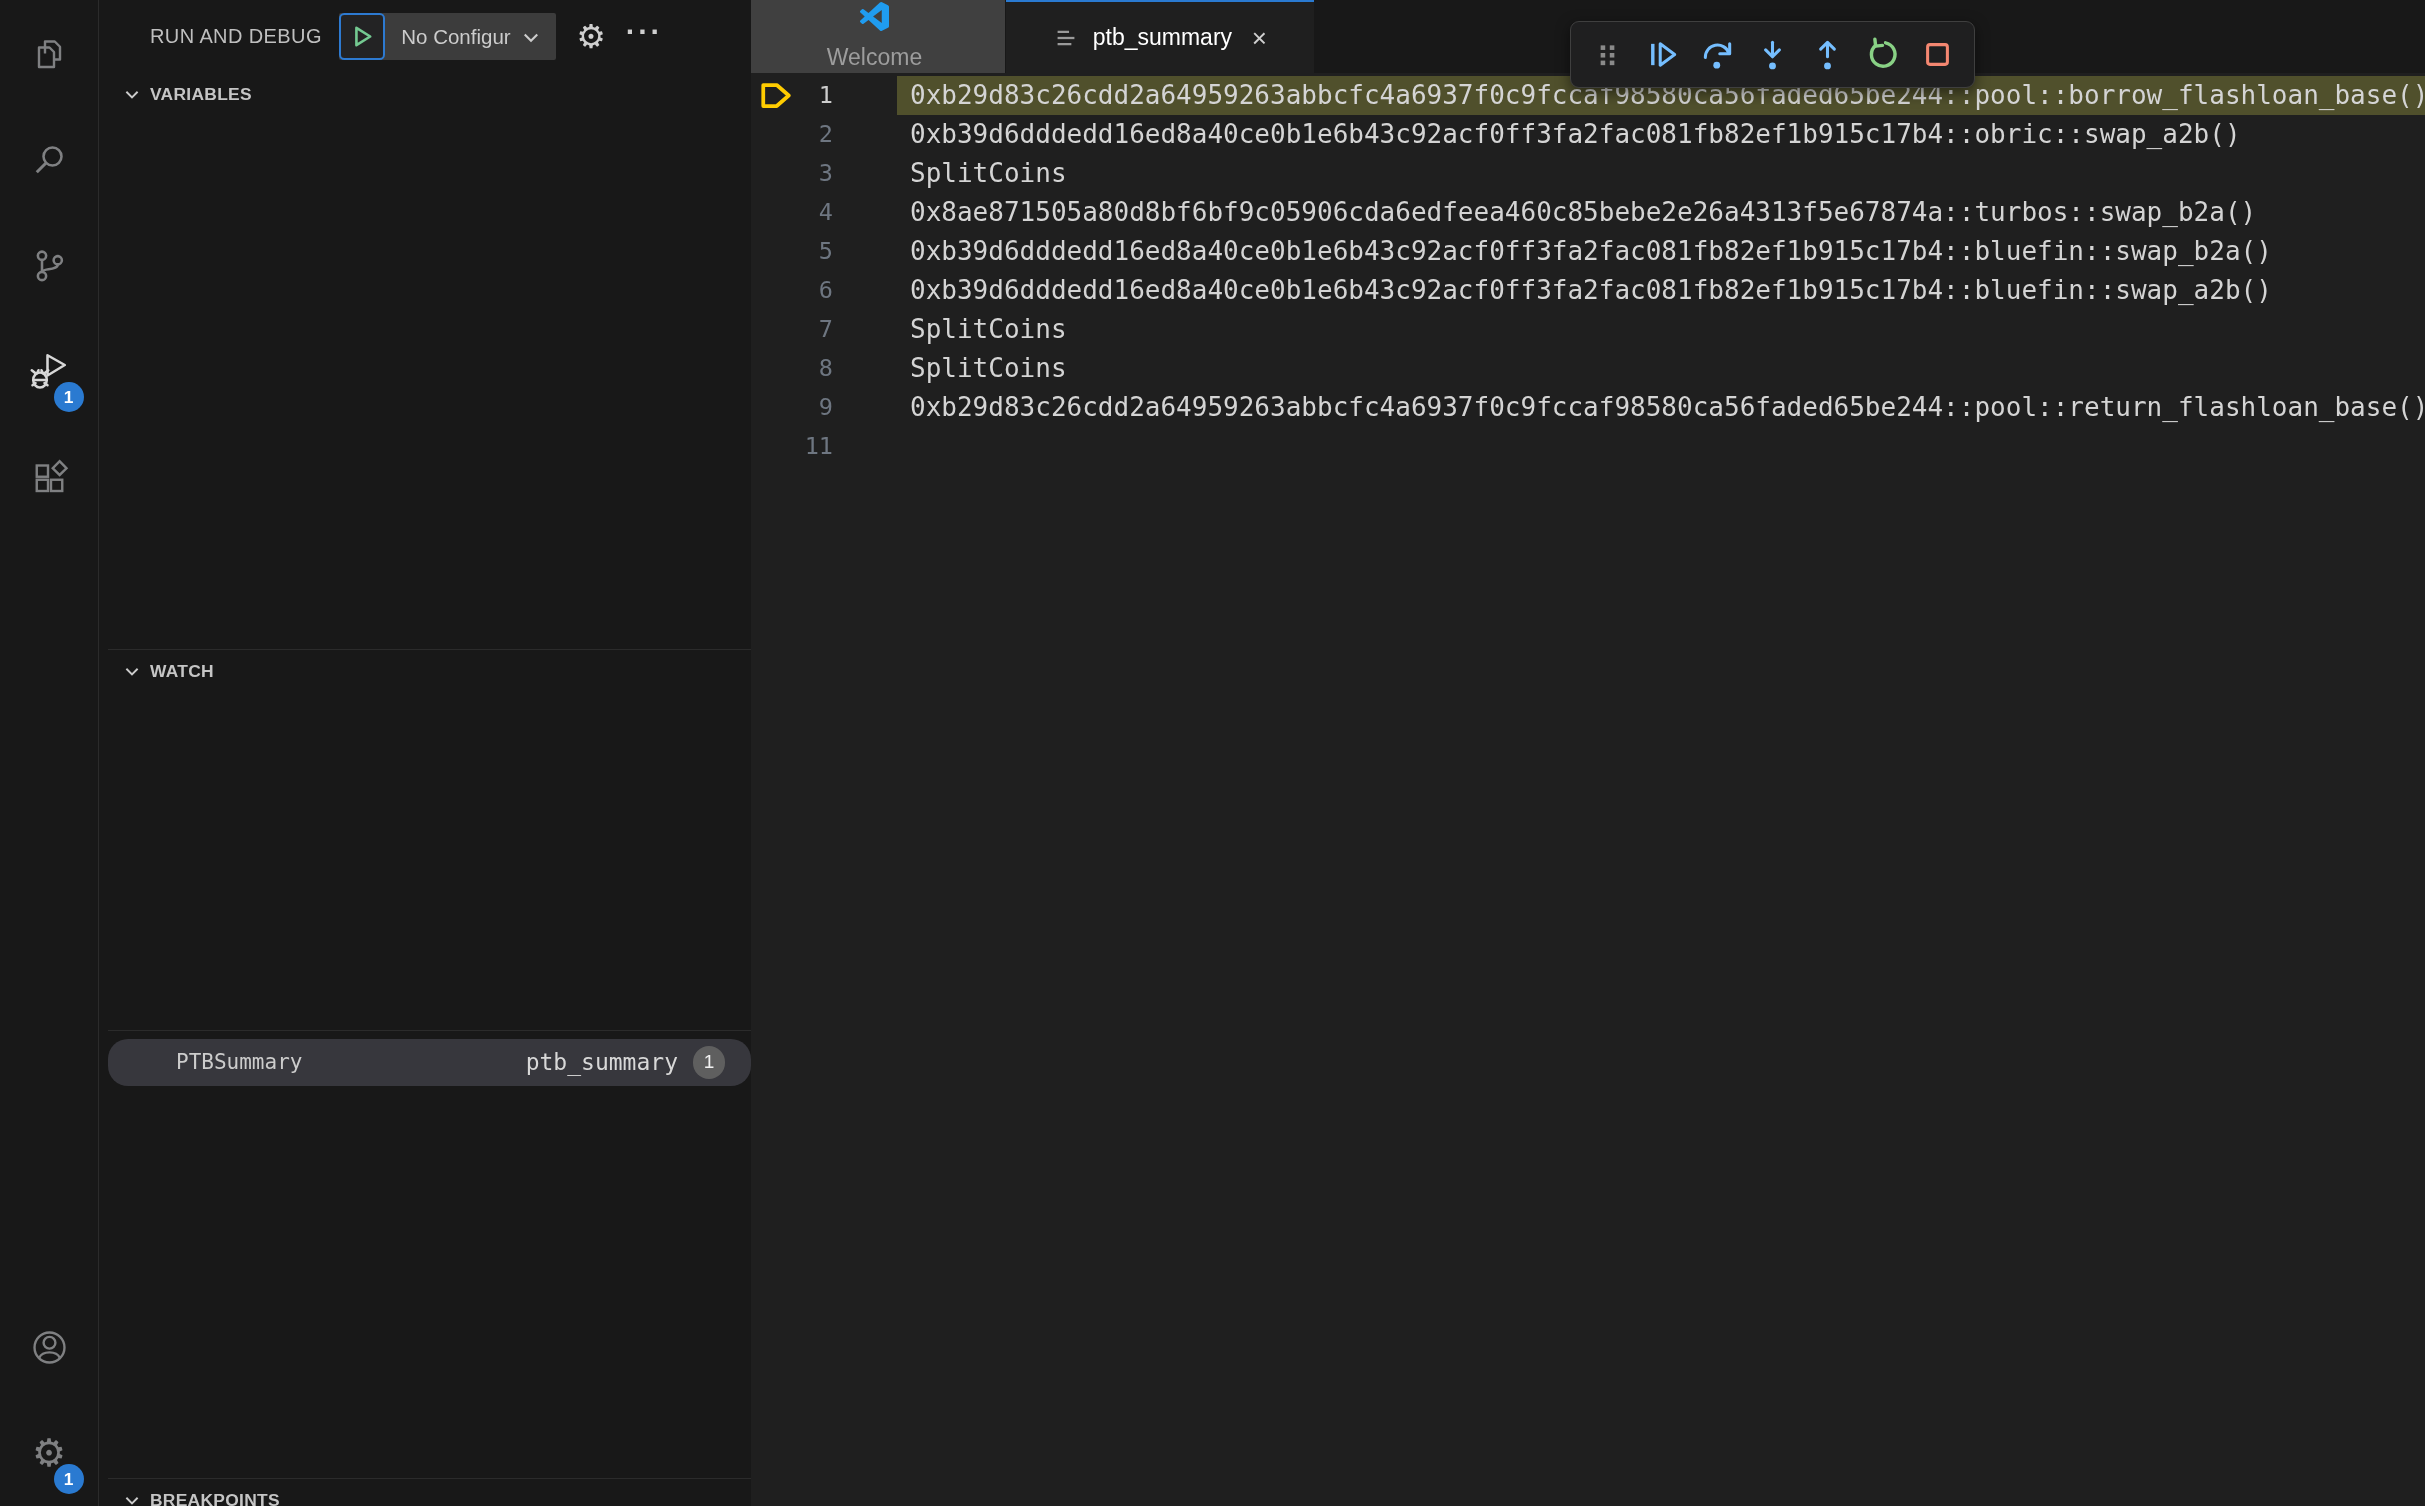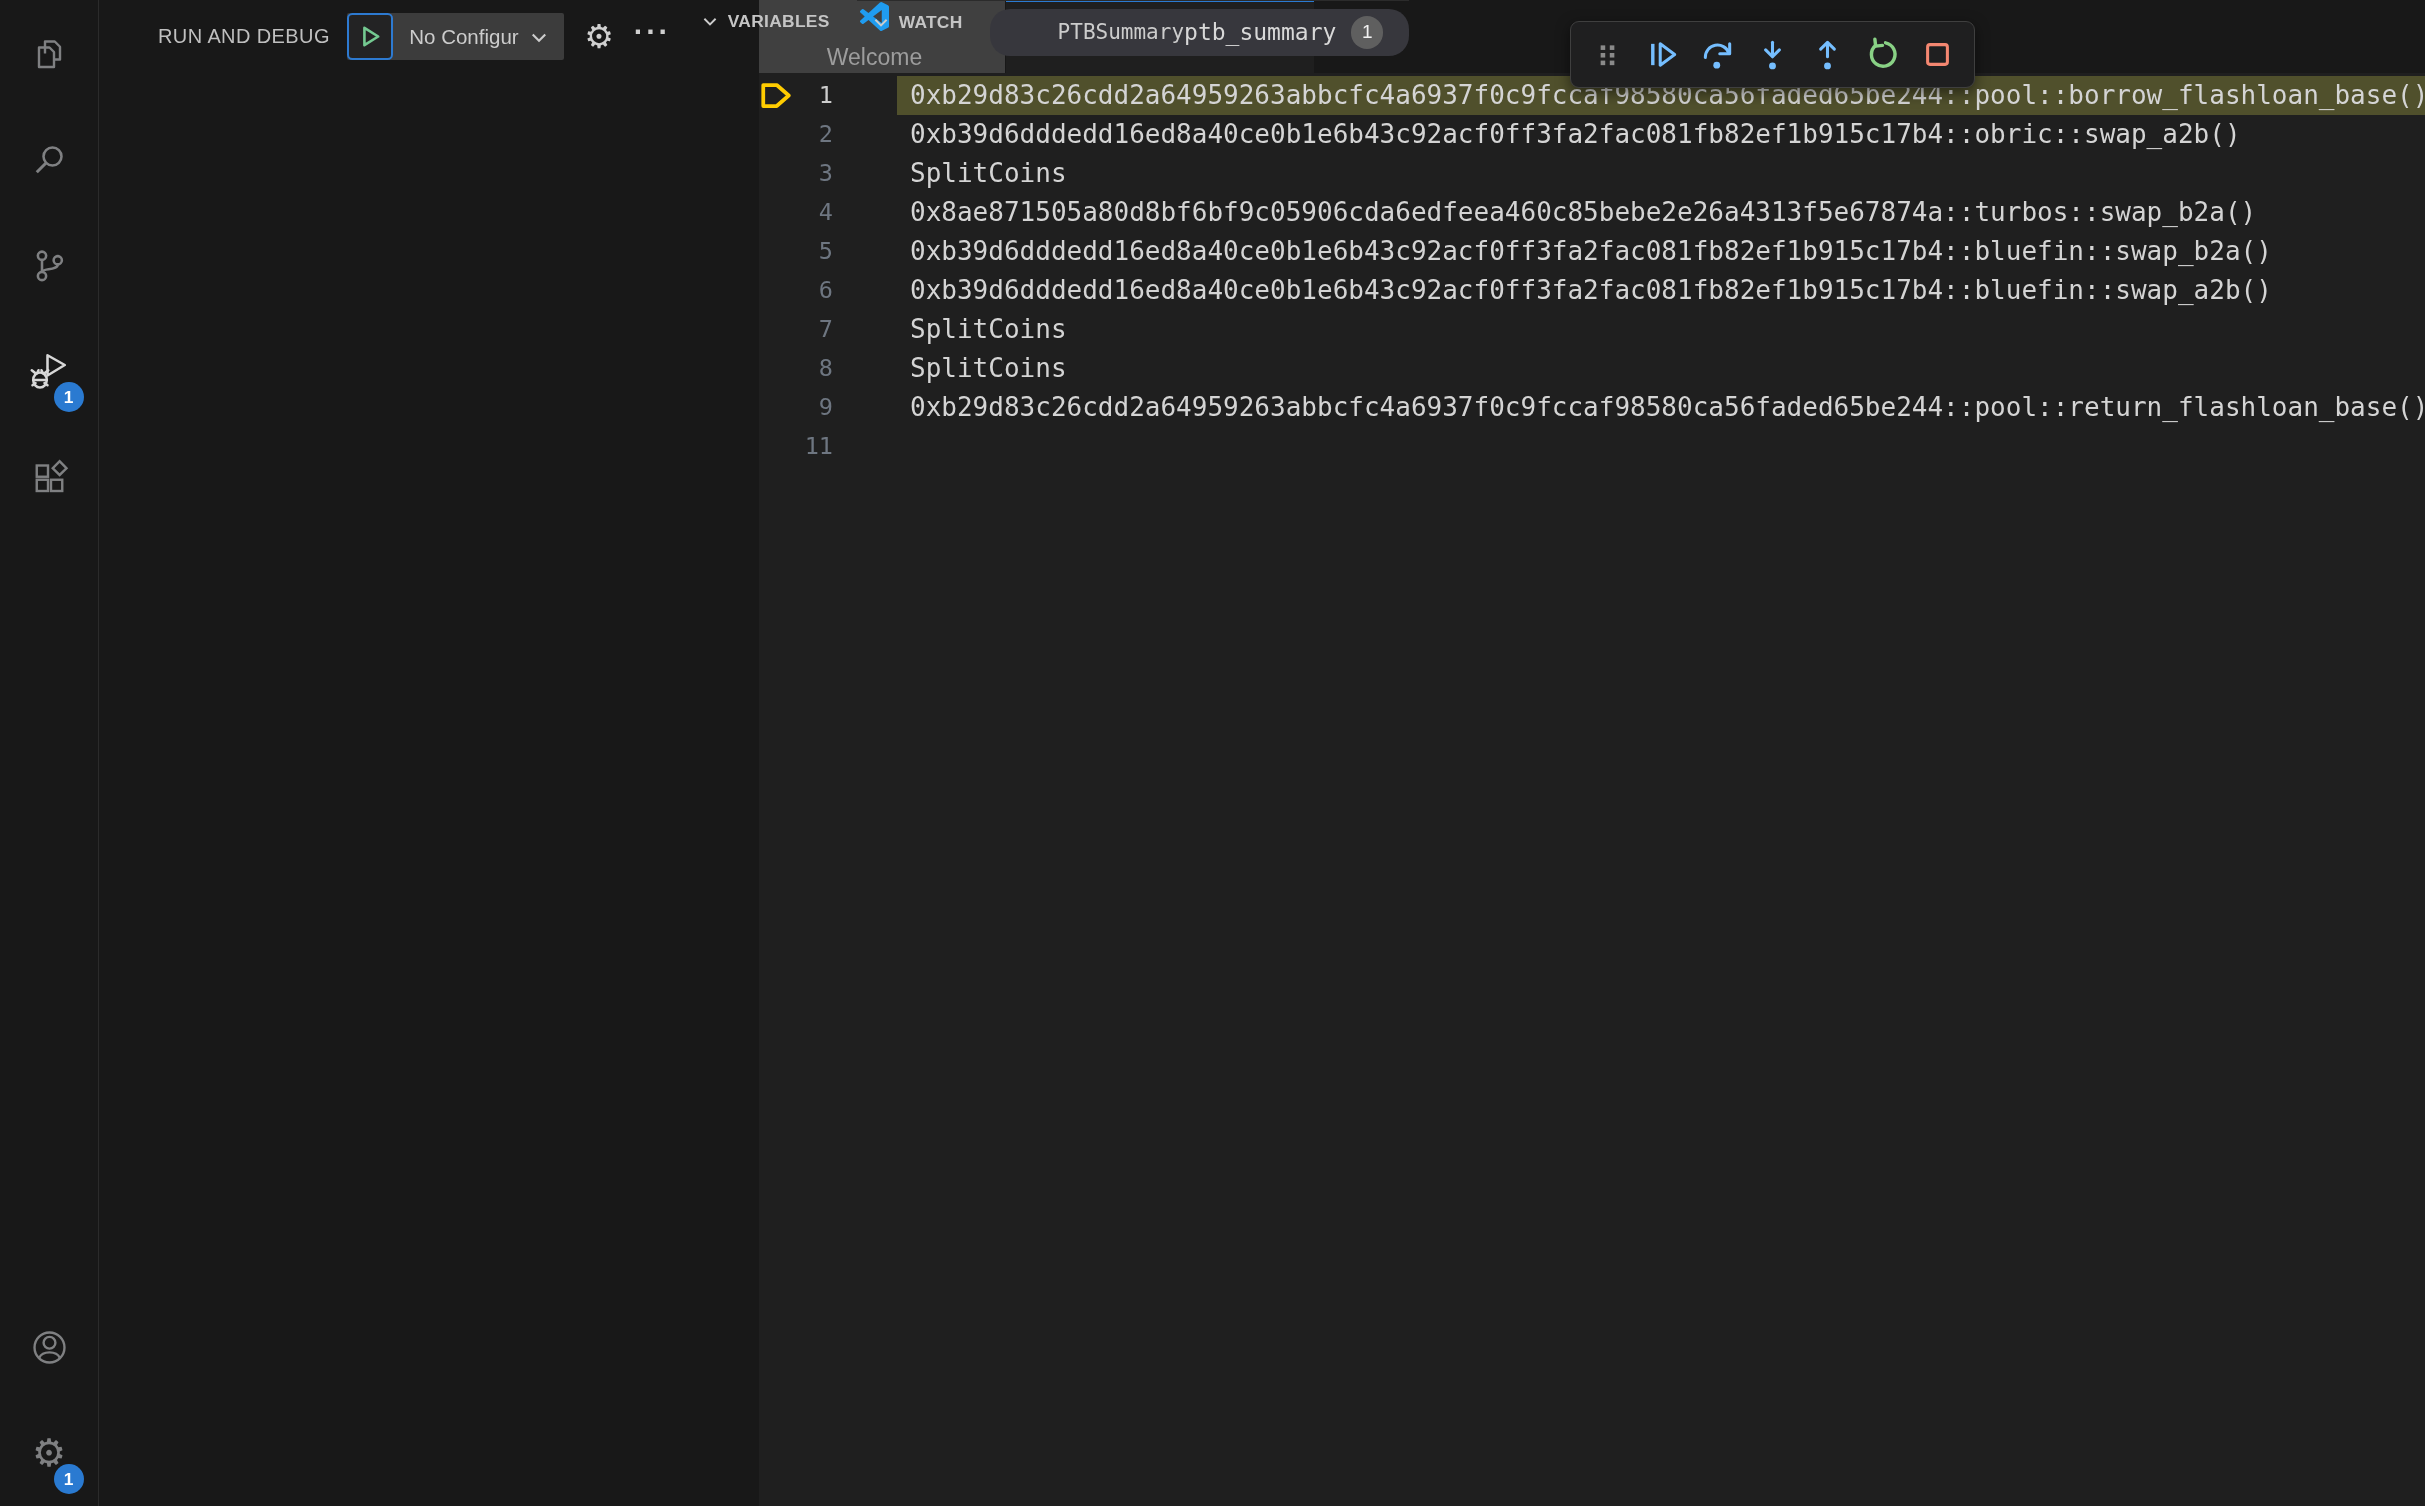--- a/index.html
+++ b/index.html
@@ -28,22 +28,22 @@
   .ab-badge {
     position:absolute; right:15px; bottom:12px;
     min-width:30px; height:30px; padding:0 4.6px; border-radius:15px;
     background:#2a7ad1; color:#ffffff; font-size:17.4px; font-weight:700;
     display:flex; align-items:center; justify-content:center;
   }
   .glyph { font-family:"DejaVu Sans", sans-serif; }
 
   
   .sidebar {
-    position:absolute; left:116px; top:0; width:643px; height:100%;
-    background:#181818; display:flex; flex-direction:row; z-index:4;
+    position:absolute; left:108px; top:0; width:643px; height:100%;
+    background:#181818; display:flex; flex-direction:column; z-index:4;
   }
   .sidebar-header {
     height:73px; flex:none; display:flex; align-items:center;
     padding-left:42px; padding-right:15px;
   }
   .sidebar-title {
     font-size:20px; color:#bfbfbf; letter-spacing:0.4px; white-space:nowrap;
   }
   .config-picker {
     margin-left:16.7px; height:47px; display:flex; align-items:stretch;

